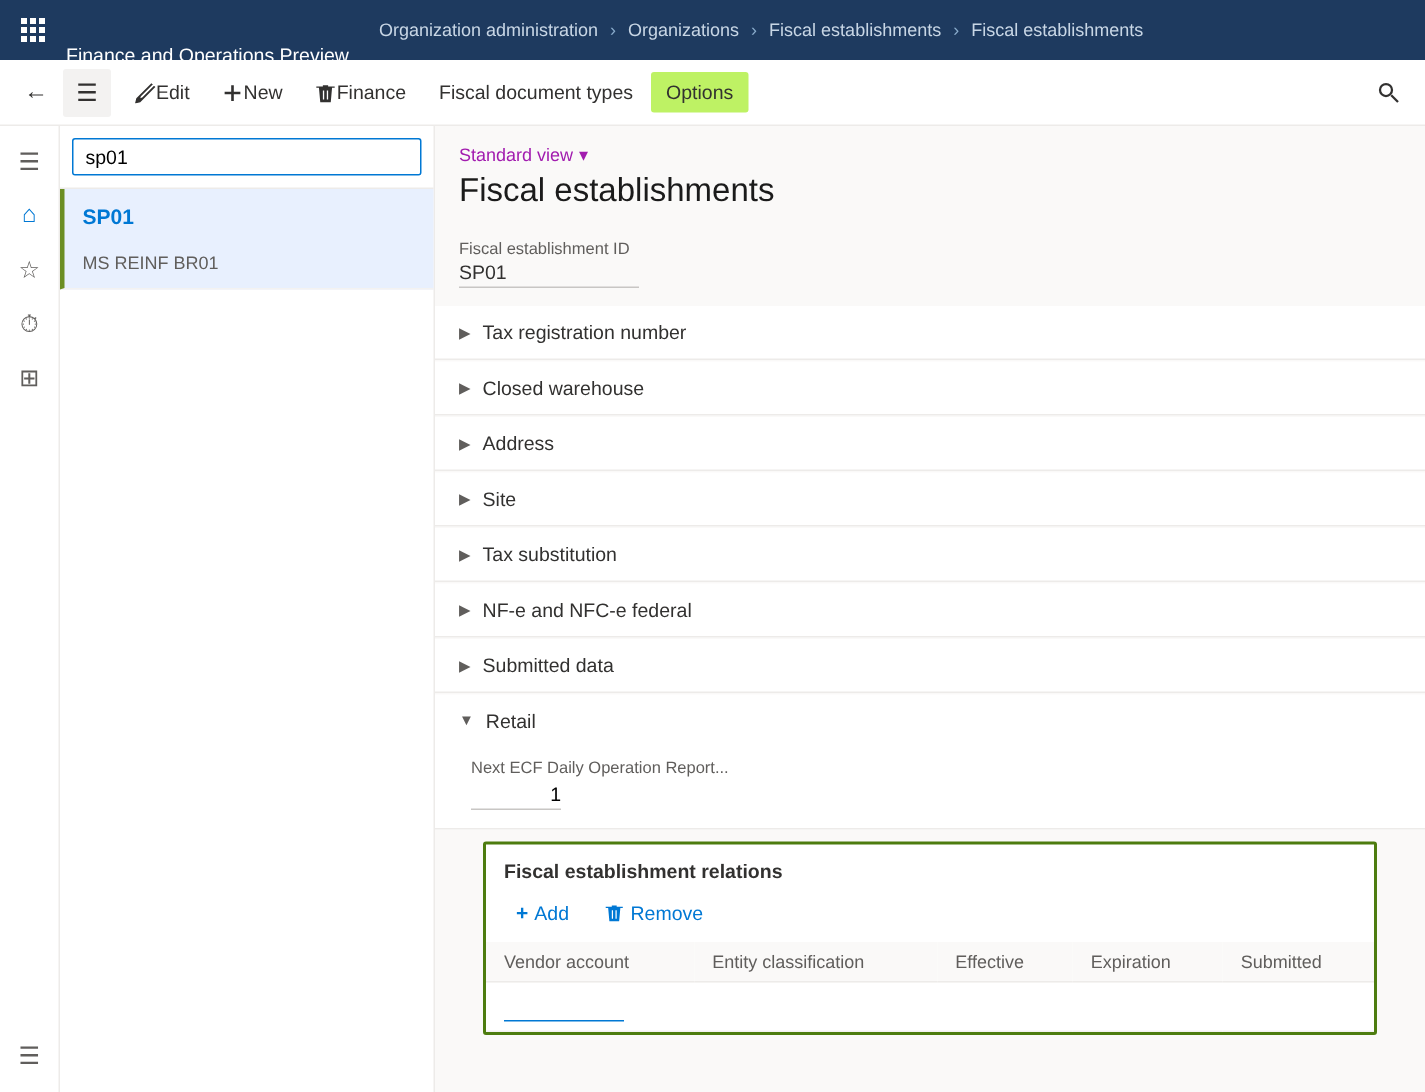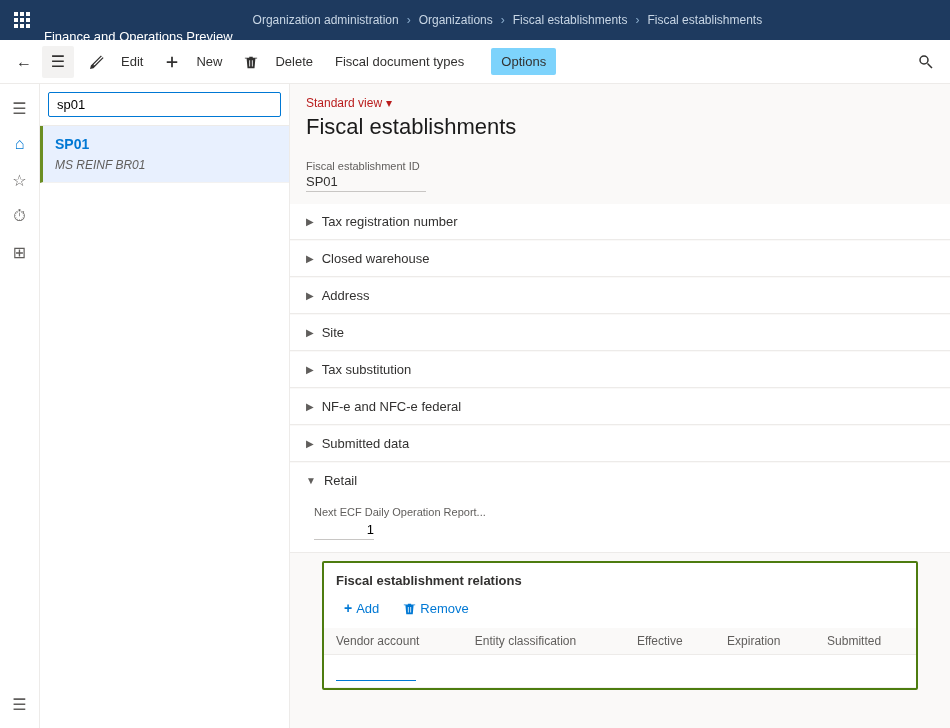--- a/index.html
+++ b/index.html
@@ -50,30 +50,30 @@
       align-items: center;
       background: white;
       height: 44px;
       padding: 0 8px;
       border-bottom: 1px solid #edebe9;
       gap: 2px;
     }
     .toolbar-btn {
       display: flex;
       align-items: center;
-      gap: 17px;
+      gap: 0;
       padding: 6px 10px;
       border: none;
       background: transparent;
       cursor: pointer;
       font-size: 13px;
       color: #323130;
       border-radius: 2px;
     }
-    .toolbar-btn.active { background: #7dd3fc; margin-left: 15px; }
+    .toolbar-btn.active { background: #bef264; }
     .back-btn {
       width: 32px;
       height: 32px;
       display: flex;
       align-items: center;
       justify-content: center;
       border: none;
       background: transparent;
       cursor: pointer;
       color: #323130;
@@ -162,36 +162,36 @@
     .list-item {
       padding: 10px 12px;
       cursor: pointer;
       border-bottom: 1px solid #f3f2f1;
     }
     .list-item.selected {
       background: #e8f0fe;
       border-left: 3px solid #6b8e23;
     }
     .list-item.selected .item-id { color: #0078d4; font-weight: 600; font-size: 14px; }
-    .list-item .item-sub { color: #605e5c; font-size: 12px; margin-top: 6px; font-style: italic; }
+    .list-item .item-sub { color: #605e5c; font-size: 12px; margin-top: 16px; }
 
     
     .detail-panel {
       flex: 1;
       background: #faf9f8;
       overflow-y: auto;
       padding: 0;
     }
     .detail-header {
       padding: 12px 16px 8px 16px;
       background: #faf9f8;
     }
     .standard-view {
       font-size: 12px;
-      color: #b91c1c;
+      color: #a21caf;
       cursor: pointer;
       margin-bottom: 4px;
       display: flex;
       align-items: center;
       gap: 4px;
     }
     .page-title {
       font-size: 22px;
       font-weight: 300;
       color: #1b1b1b;
@@ -352,21 +352,21 @@
   <button class="toolbar-btn">
     <svg width="14" height="14" viewBox="0 0 16 16" fill="#323130">
         <path d="M14 7h-5V2H7v5H2v2h5v5h2V9h5z"></path>
       </svg>
     <span>New</span>
   </button>
   <button class="toolbar-btn">
     <svg width="14" height="14" viewBox="0 0 16 16" fill="#323130">
         <path d="M6 2h4v1H6V2zM1 3h14v1H1V3zm2 1h10l-1 11H4L3 4zm3 2v7h1V6H6zm3 0v7h1V6H9z"></path>
       </svg>
-    <span>Delete</span>
+    <span>Finance</span>
   </button>
   <button class="toolbar-btn">
     <span>Fiscal document types</span>
   </button>
   <button class="toolbar-btn active">
     <span>Options</span>
   </button>
   <button class="search-btn">
     <svg width="16" height="16" viewBox="0 0 16 16" fill="#323130">
         <circle cx="6" cy="6" r="4" stroke="#323130" stroke-width="1.5" fill="none"></circle>

